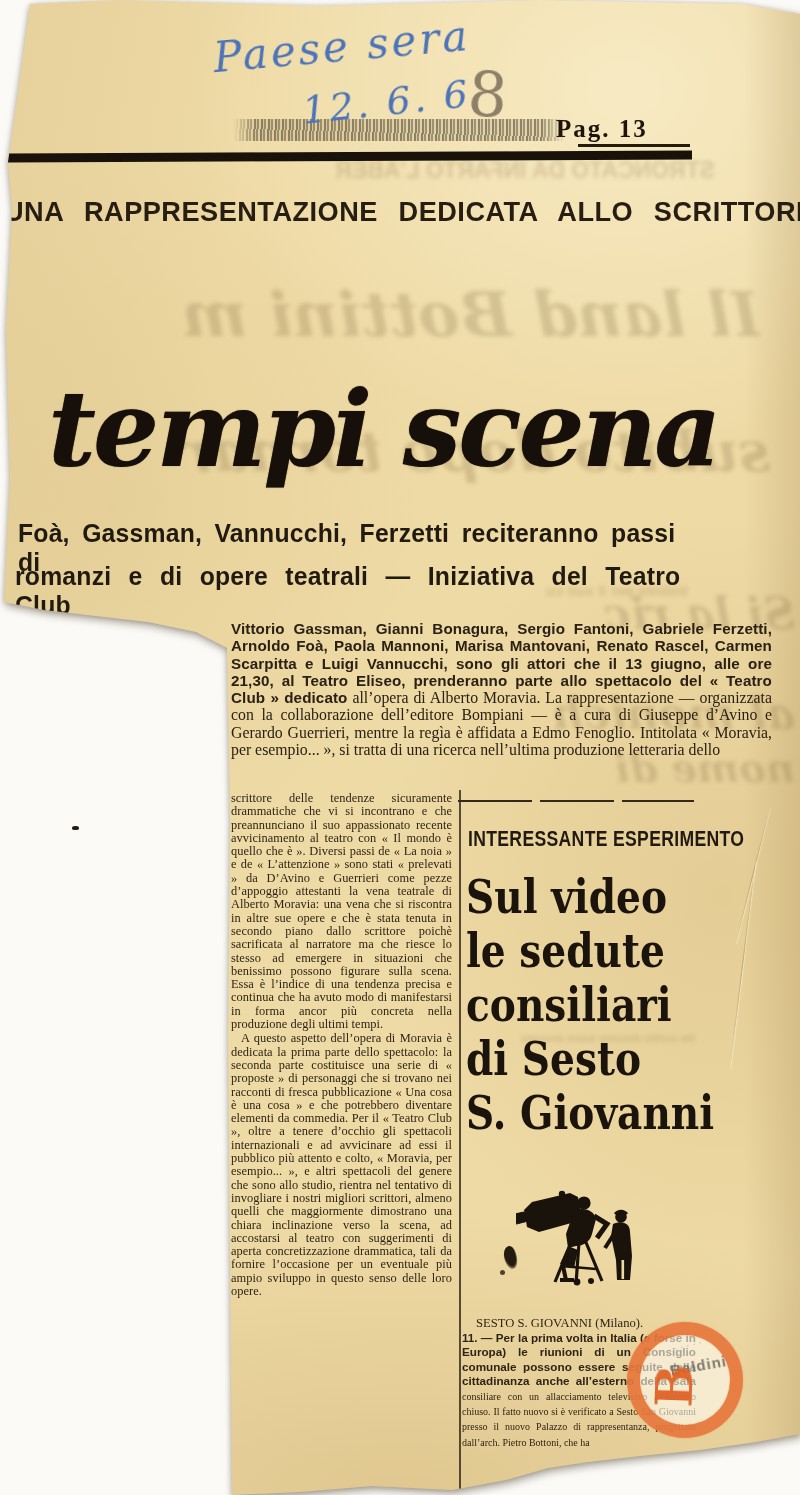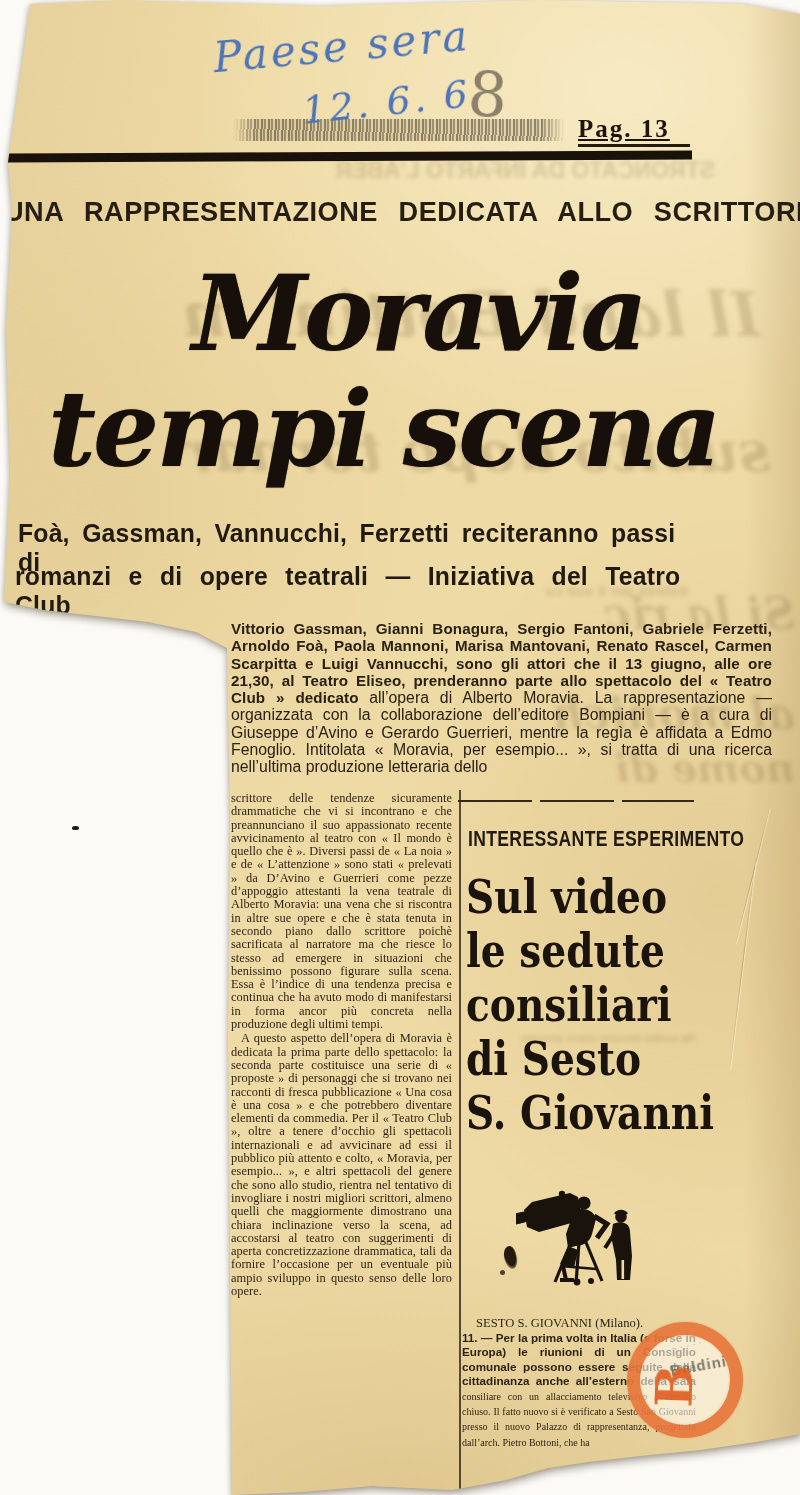--- a/index.html
+++ b/index.html
@@ -71,21 +71,21 @@
   .deck{
     font-family:"Liberation Sans",sans-serif;font-weight:bold;font-size:25px;color:#211a10;
     text-align:justify;text-align-last:justify;z-index:3;transform:scaleX(.99);transform-origin:left;
     word-spacing:4px;letter-spacing:.2px;
   }
   
   .lead{
     text-align:justify;line-height:17.3px;color:#2a2114;z-index:3;margin:0;
   }
   .lead .b{font-family:"Liberation Sans",sans-serif;font-weight:bold;font-size:15.2px;letter-spacing:.1px;}
-  .lead .r{font-family:Liberation Sans, sans-serif;font-size:15.8px;}
+  .lead .r{font-family:Liberation Serif, serif;font-size:15.8px;}
   .colp{margin:0;text-align:justify;font-size:12.4px;line-height:13.3px;color:#2e2416;
     font-family:"Liberation Serif",serif;z-index:3;letter-spacing:.05px;}
   .indent{text-indent:10px;margin-top:1px;}
   .vdiv{width:1.5px;background:rgba(45,35,22,.78);z-index:3;}
   
   .side-rule{height:2px;z-index:3;
     background:repeating-linear-gradient(90deg,#33291a 0 74px, transparent 74px 82px);}
   .side-kicker{
     font-family:"Liberation Sans",sans-serif;font-weight:bold;font-size:22px;color:#211a10;
     white-space:nowrap;transform:scaleX(.8);transform-origin:left;letter-spacing:.4px;z-index:3;
@@ -139,26 +139,25 @@
       <div class="abs ghost" style="left:555px;top:744px;width:240px;font-size:40px;">nome di</div>
       <div class="abs ghost sans" style="left:238px;top:582px;width:450px;font-size:15px;">tistinto per il suo cu</div>
       <div class="abs ghost sans" style="left:520px;top:1032px;width:175px;font-size:11px;white-space:normal;height:30px;">Ha scritto docume mano annuato</div>
 
       <div class="abs hand" style="left:213px;top:22px;font-size:42px;transform:rotate(-5deg);">Paese sera</div>
       <div class="abs hand" style="left:302px;top:80px;font-size:38px;transform:rotate(-6deg);">12. 6. 6</div>
       <div class="abs pencil" style="left:468px;top:58px;font-size:62px;transform:rotate(4deg);">8</div>
 
       <div class="abs smudge" style="left:233px;top:119px;width:332px;"></div>
 
-      <div class="abs pag" style="left:578px;top:115px;text-decoration:underline;">Pag. 13</div>
+      <div class="abs pag" style="left:556px;top:115px;">Pag. 13</div>
       <div class="abs rule-thin" style="left:578px;top:144px;width:112px;height:2.5px;"></div>
       <div class="abs rule-thick" style="left:6px;top:152px;width:686px;height:9px;"></div>
 
       <div class="abs kicker" style="left:4px;top:196px;">UNA RAPPRESENTAZIONE DEDICATA ALLO SCRITTORE</div>
-      <div class="abs bigtitle" style="left:192px;top:262px;">Moravia</div>
       <div class="abs bigtitle" style="left:48px;top:378px;">tempi scena</div>
       <div class="abs deck" style="left:18px;top:519px;width:664px;">Foà, Gassman, Vannucchi, Ferzetti reciteranno passi di</div>
       <div class="abs deck" style="left:15px;top:562px;width:672px;">romanzi e di opere teatrali — Iniziativa del Teatro Club</div>
 
       <p class="abs lead" style="left:231px;top:620px;width:541px;">
         <span class="b">Vittorio Gassman, Gianni Bonagura, Sergio Fantoni, Gabriele Ferzetti, Arnoldo Foà, Paola Mannoni, Marisa Mantovani, Renato Rascel, Carmen Scarpitta e Luigi Vannucchi, sono gli attori che il 13 giugno, alle ore 21,30, al Teatro Eliseo, prenderanno parte allo spettacolo del « Teatro Club » dedicato</span>
         <span class="r">all’opera di Alberto Moravia. La rappresentazione — organizzata con la collaborazione dell’editore Bompiani — è a cura di Giuseppe d’Avino e Gerardo Guerrieri, mentre la regìa è affidata a Edmo Fenoglio. Intitolata « Moravia, per esempio... », si tratta di una ricerca nell’ultima produzione letteraria dello</span>
       </p>
 
       <div class="abs" style="left:231px;top:792px;width:221px;">

